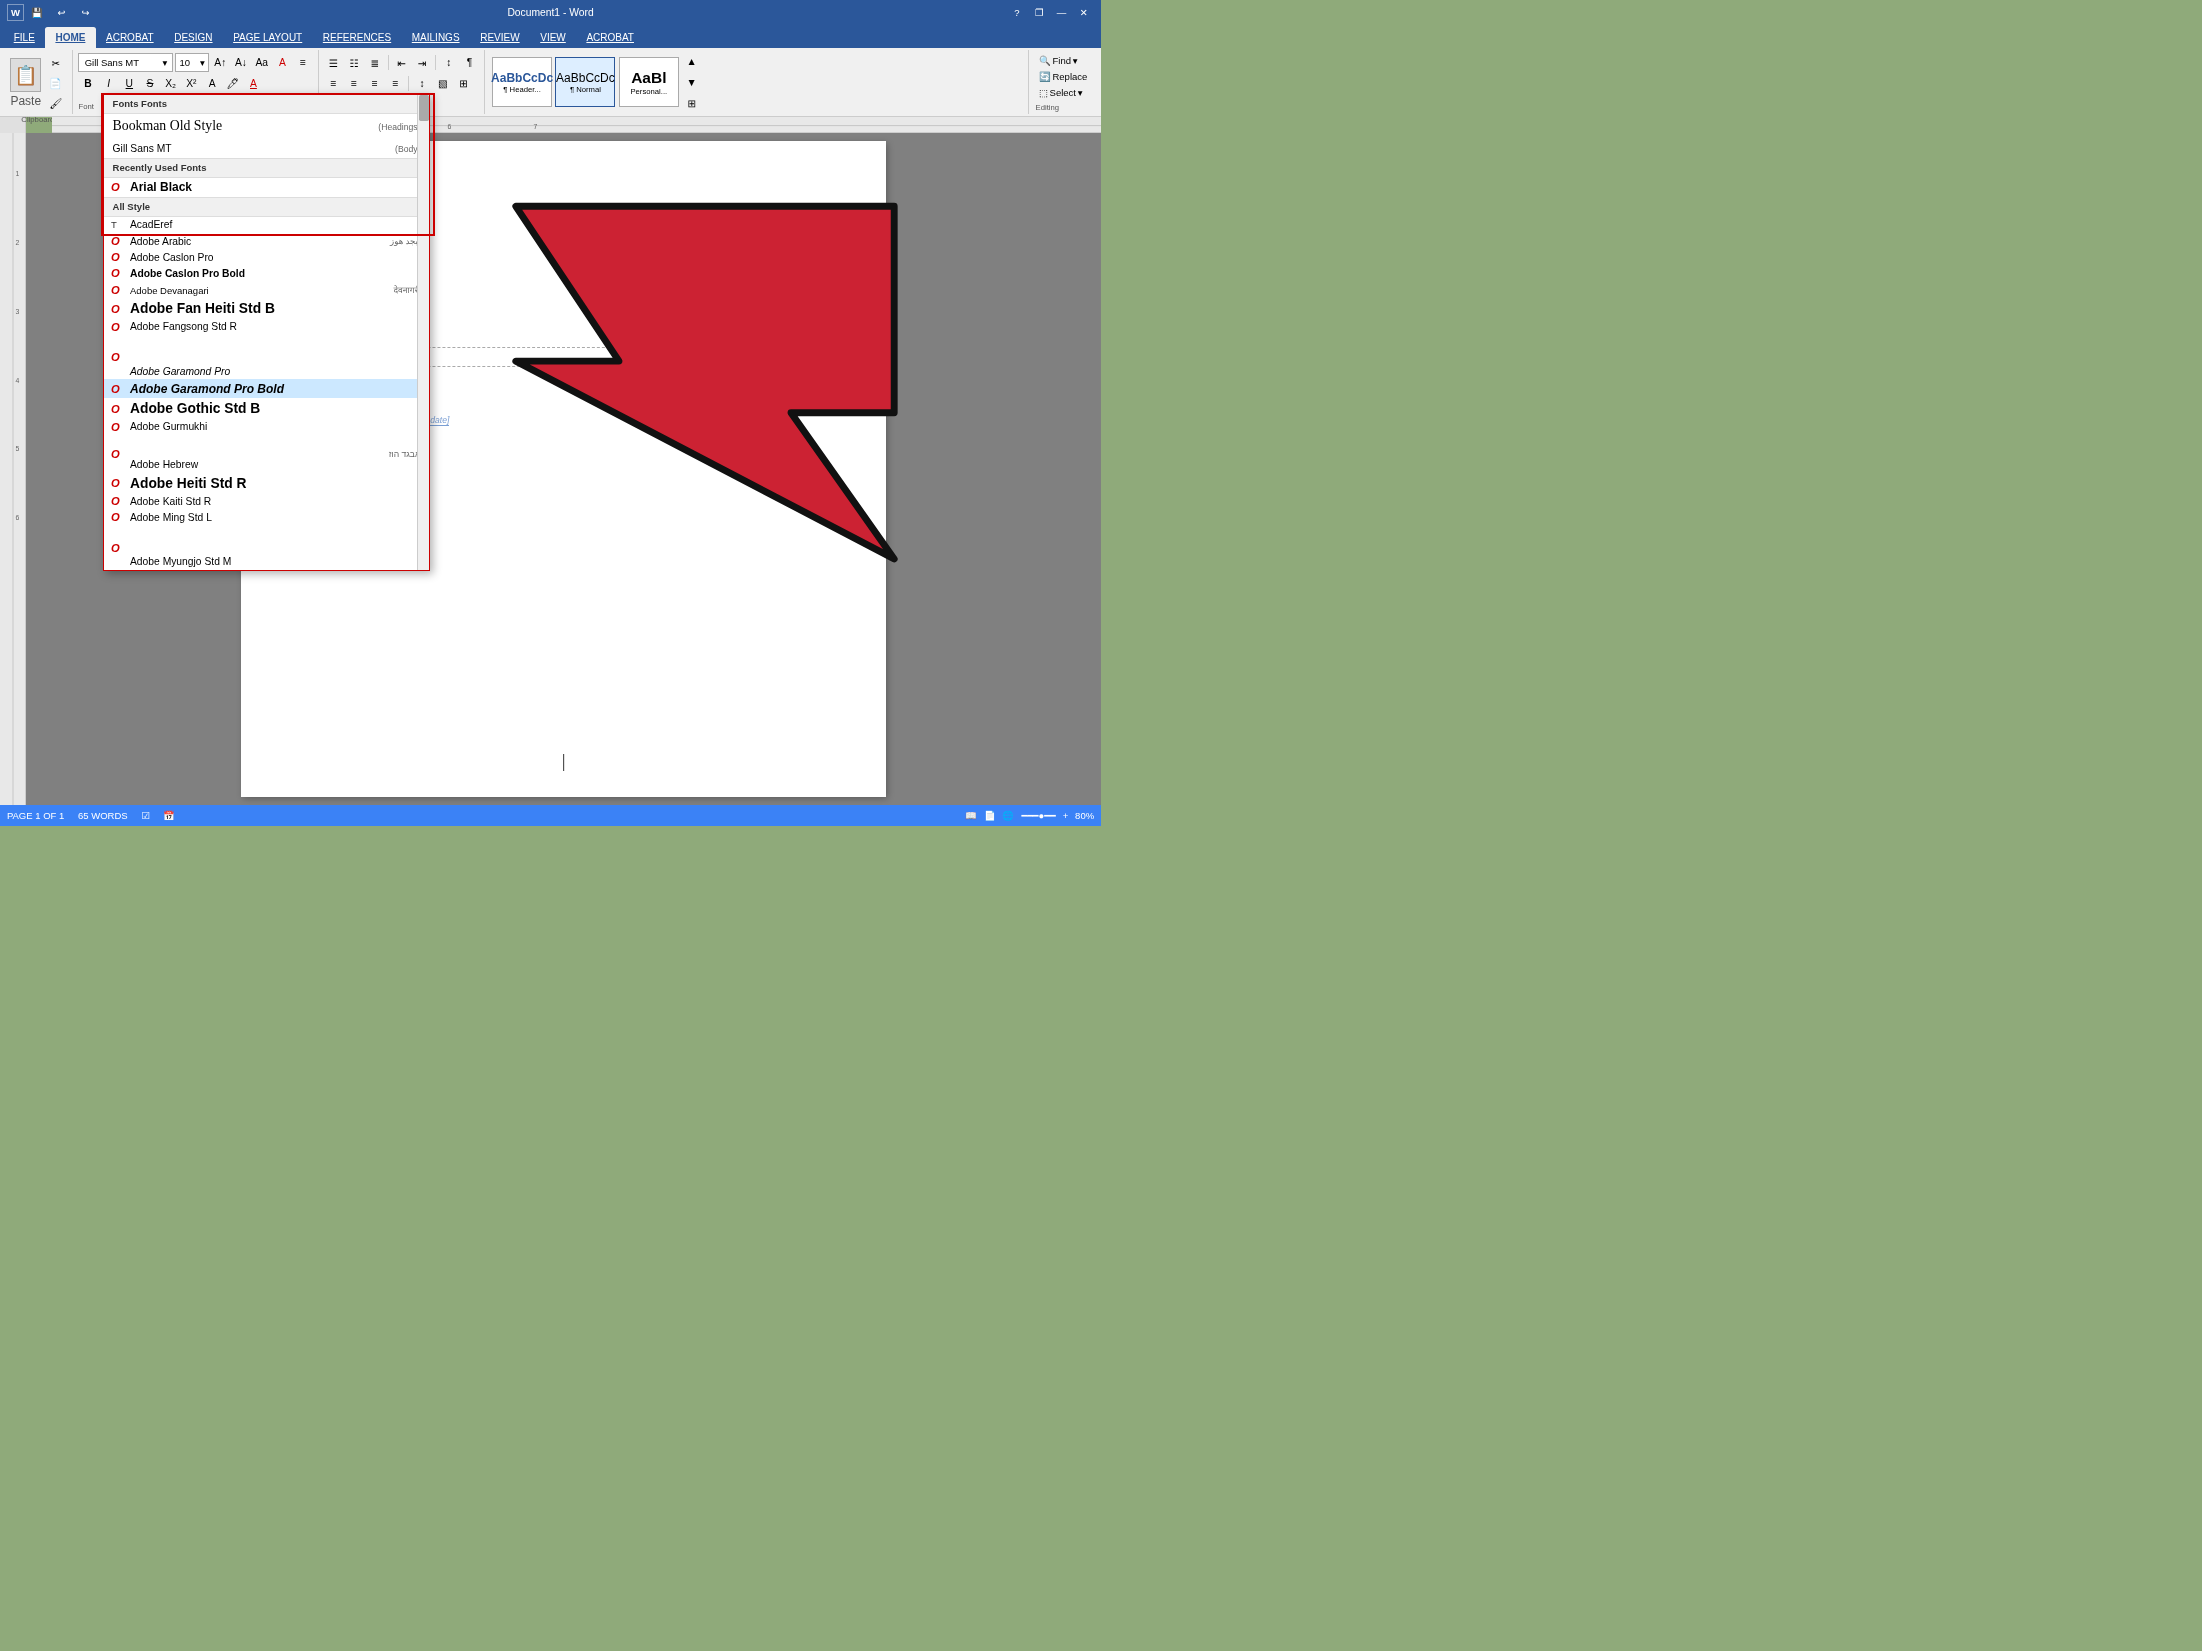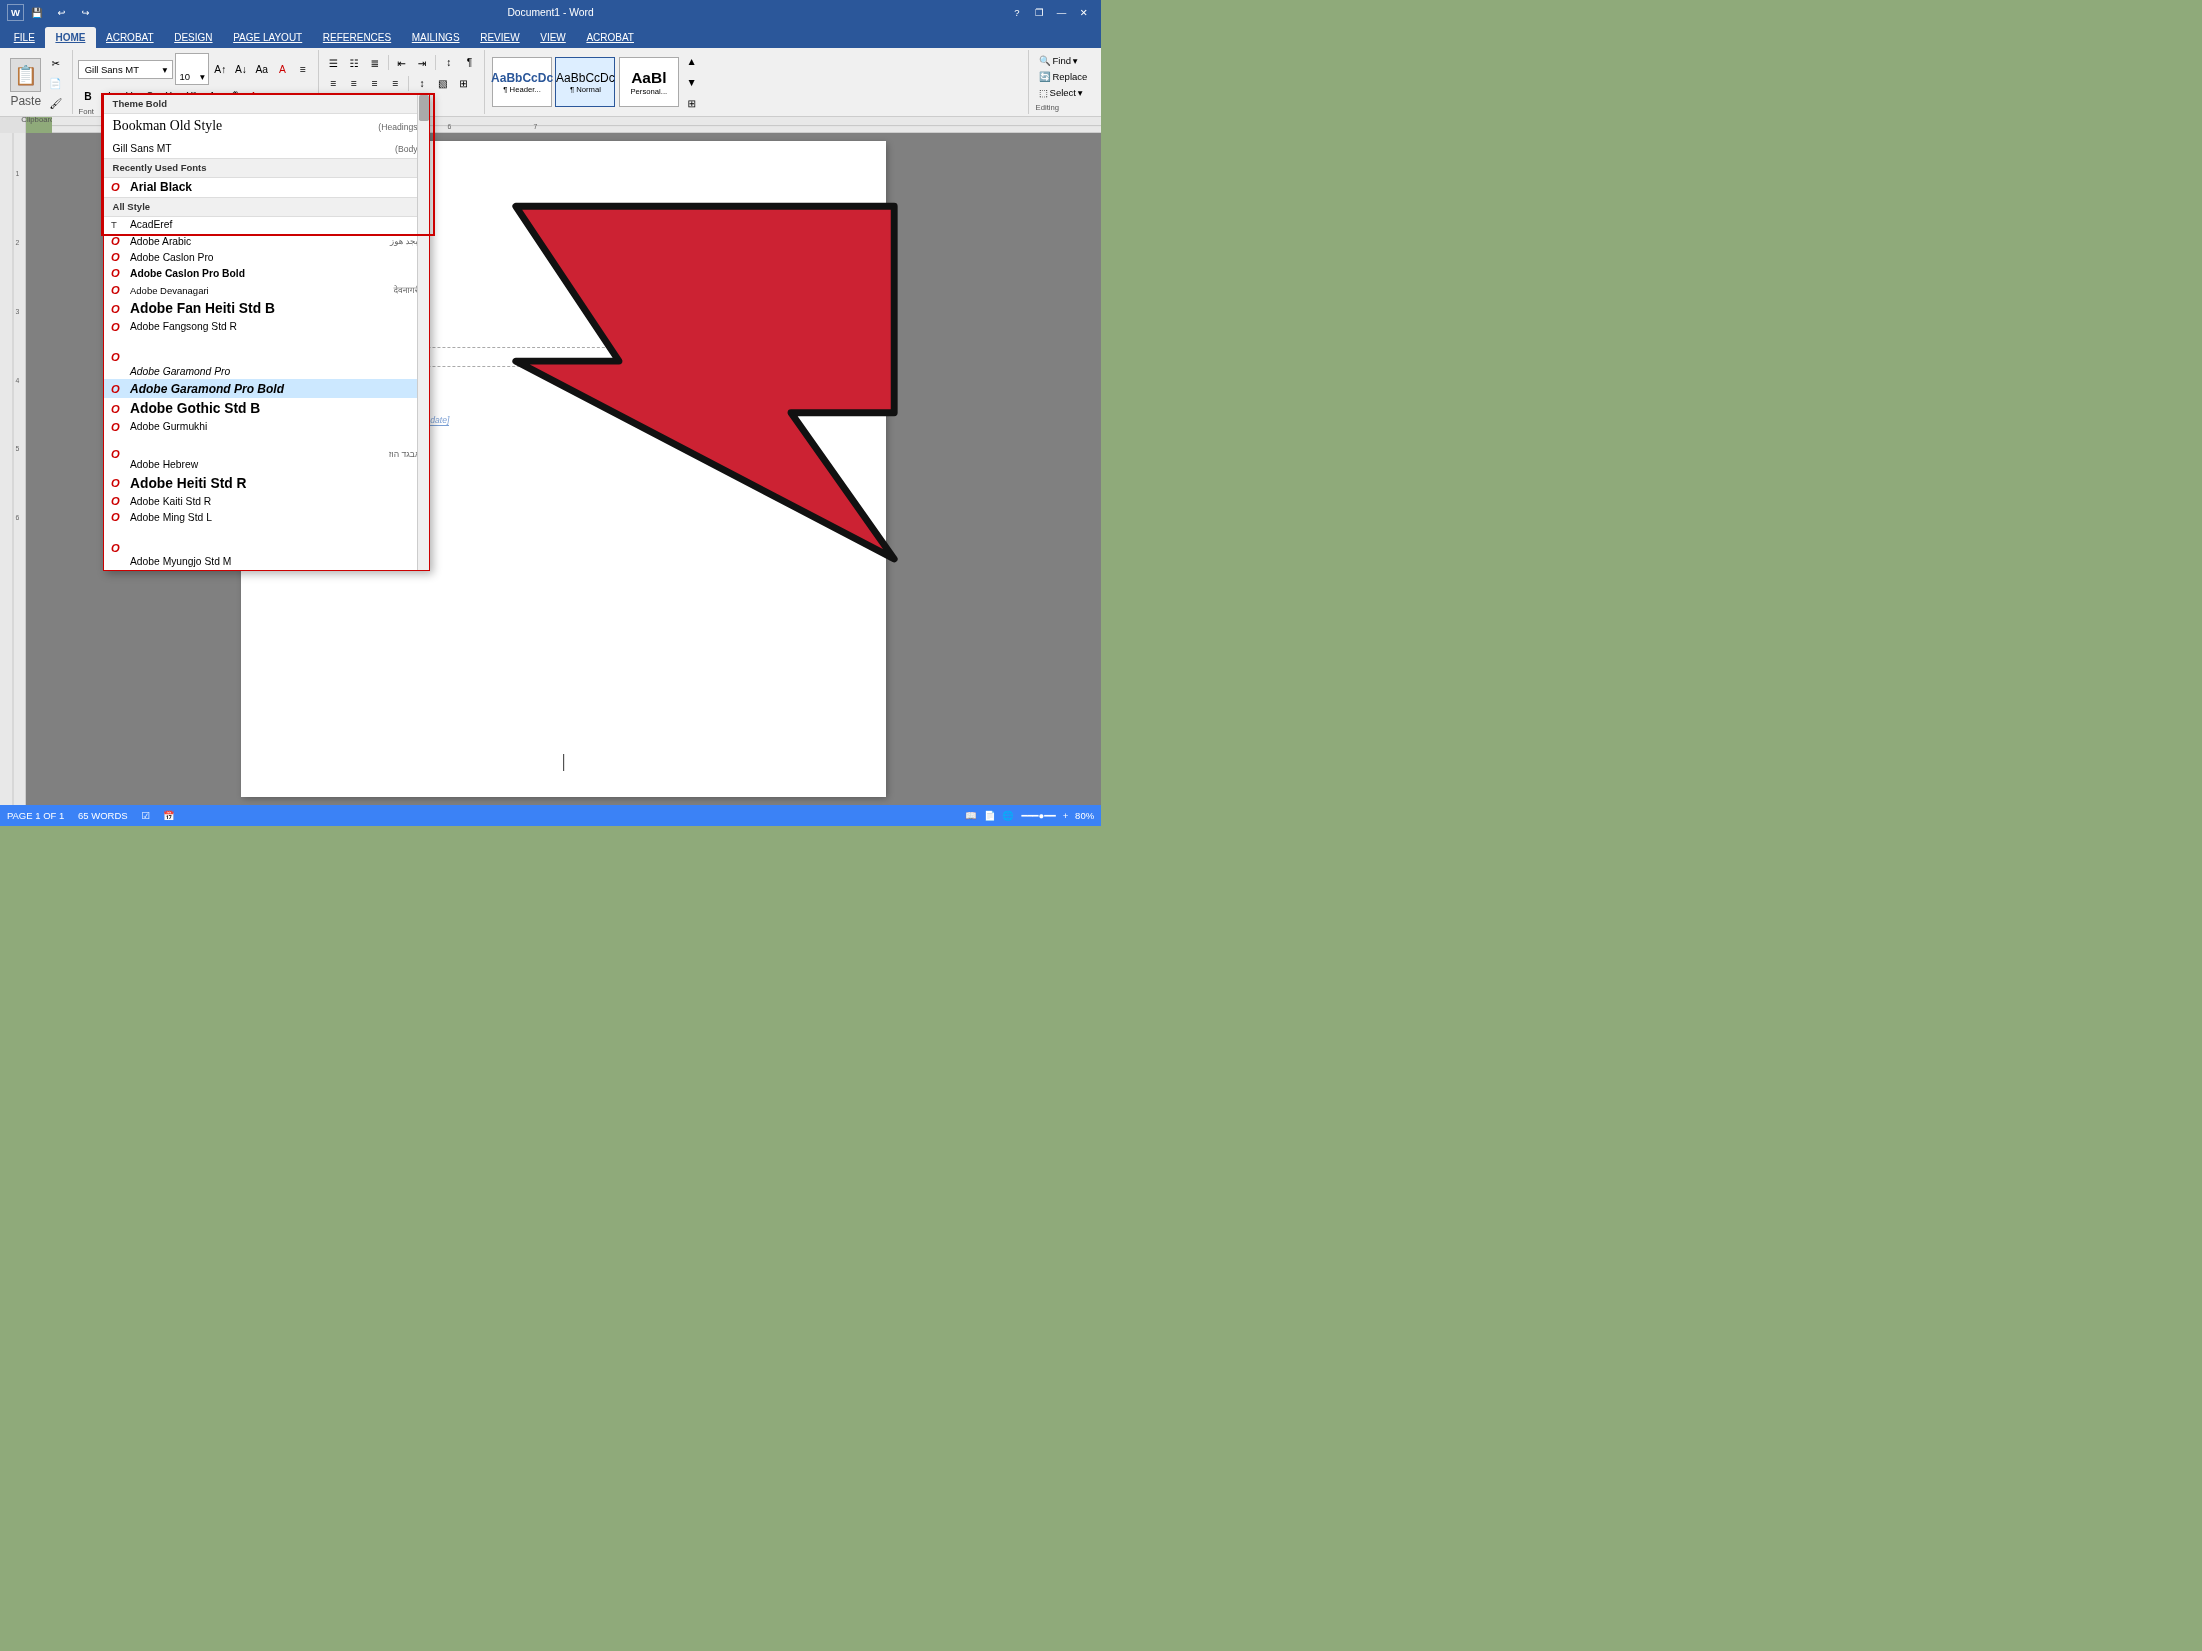--- a/index.html
+++ b/index.html
@@ -116,23 +116,23 @@
       align-items: center;
       justify-content: space-between;
       cursor: pointer;
     }
     .size-box {
       background: white;
       border: 0.9px solid #aaa;
       padding: 1.7px 3.4px;
       font-size: 9.5px;
       width: 34px;
-      height: 32px;
-      display: flex;
-      align-items: flex-end;
+      height: 19px;
+      display: flex;
+      align-items: center;
       justify-content: space-between;
       cursor: pointer;
     }
     .ribbon-small-btn {
       width: 19px;
       height: 19px;
       background: transparent;
       border: 0.9px solid transparent;
       cursor: pointer;
       display: flex;
@@ -509,21 +509,21 @@
         <span class="doc-placeholder">s]</span>
       </div>
 
       <div style="position:absolute;bottom:26px;left:50%;transform:translateX(-50%);width:1.7px;height:17px;background:#333;"></div>
     </div>
   </div>
 </div>
 
 <div class="font-dropdown">
 
-  <div class="font-dropdown-section-label">Theme Bold</div>
+  <div class="font-dropdown-section-label">Fonts Fonts</div>
 
   <div class="theme-font-item">
     <span style="font-family:Georgia,serif;font-size:13.8px;">Bookman Old Style</span>
     <span style="font-size:8.6px;color:#666;">(Headings)</span>
   </div>
 
   <div class="theme-font-item">
     <span style="font-size:10.3px;">Gill Sans MT</span>
     <span style="font-size:8.6px;color:#666;">(Body)</span>
   </div>

